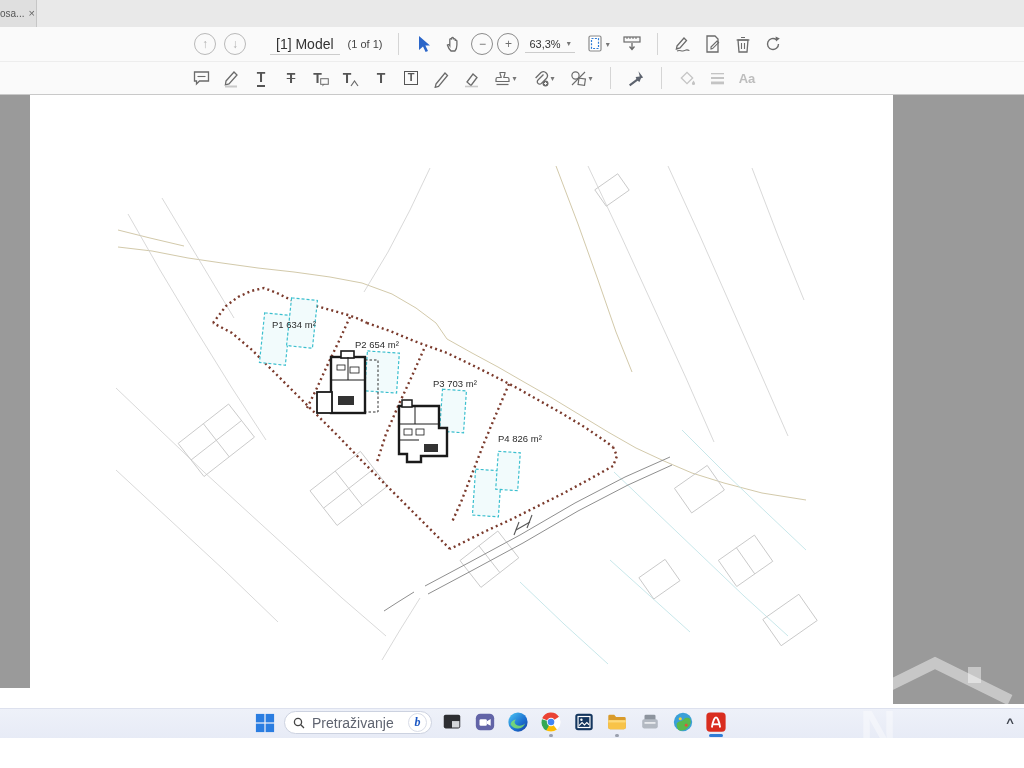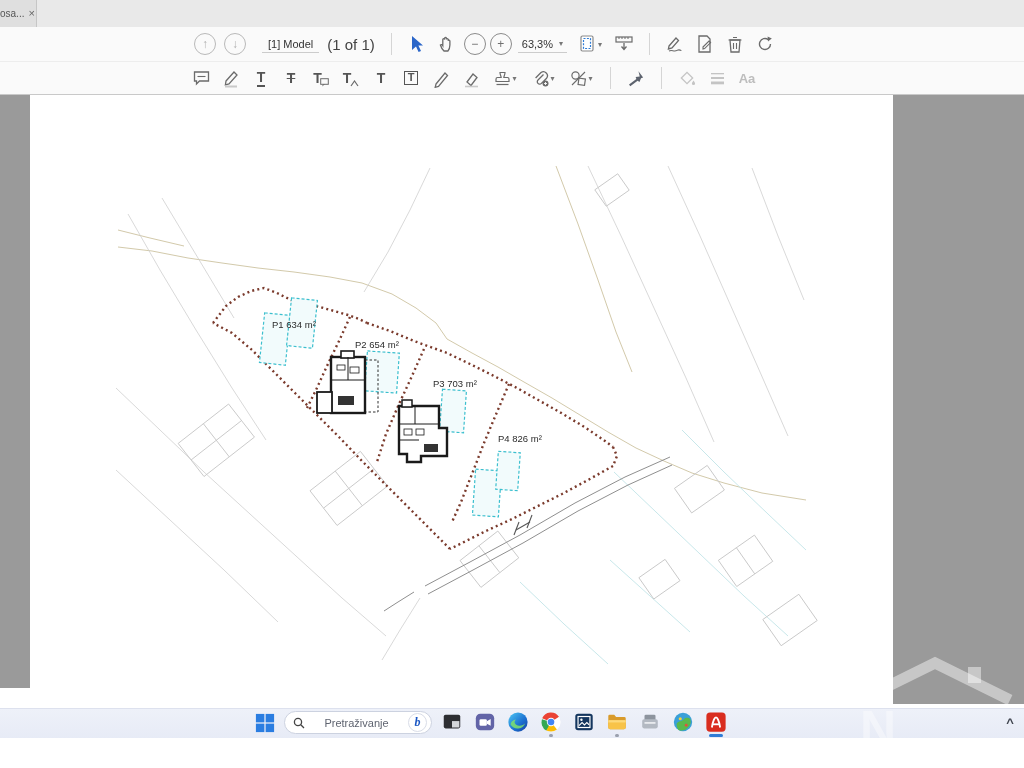--- a/index.html
+++ b/index.html
@@ -20,22 +20,22 @@
             border-bottom:1px solid #ededed;display:flex;align-items:center;padding-left:190px;box-sizing:border-box;}
   .toolbar2{position:absolute;left:0;top:62px;width:1024px;height:33px;background:#fafafa;
             border-bottom:1px solid #c9c9c9;display:flex;align-items:center;padding-left:186px;box-sizing:border-box;}
   .tbtn{width:30px;height:28px;display:flex;align-items:center;justify-content:center;color:#6b6b6b;flex:none;}
   .tbtn.narrow{width:26px;}
   .tbtn.wide{width:38px;}
   .circle-btn{width:20px;height:20px;border:1.4px solid #b9b9b9;border-radius:50%;
               display:flex;align-items:center;justify-content:center;color:#b0b0b0;font-size:12px;}
   .circle-btn.dark{border-color:#8b8b8b;color:#6f6f6f;}
   .sep{width:1px;height:22px;background:#d5d5d5;margin:0 10px;flex:none;}
-  .pagefield{font-size:11px;color:#333;padding:2px 6px;border-bottom:1px solid #cccccc;margin:0 2px 0 12px;flex:none;}
-  .pagecount{font-size:15px;color:#444;margin:4px 6px;flex:none;}
+  .pagefield{font-size:14px;color:#333;padding:2px 6px;border-bottom:1px solid #cccccc;margin:0 2px 0 20px;flex:none;}
+  .pagecount{font-size:11px;color:#444;margin:4px 6px;flex:none;}
   .zoomfield{font-size:11px;color:#333;border-bottom:1px solid #cccccc;padding:2px 4px;
              display:flex;align-items:center;gap:6px;margin:0 4px;flex:none;}
   .caret{font-size:8px;color:#777;}
   .t-ico{font-size:14px;color:#555;font-weight:bold;line-height:1;}
   .t-under{border-bottom:2px solid #555;padding-bottom:1px;}
   .t-strike{text-decoration:line-through;}
   .t-box{border:1.3px solid #555;padding:0 3px 1px 3px;font-size:11px;}
   .aa-label{font-size:13px;color:#bdbdbd;font-weight:bold;text-align:right;}
 
   
@@ -45,22 +45,22 @@
   .plan-svg{position:absolute;left:30px;top:95px;}
 
   
   .taskbar{position:absolute;left:0;top:708px;width:1024px;height:30px;
            background:linear-gradient(180deg,#eef1f9 0%,#e7ebf6 100%);
            border-top:1px solid #dde1ee;display:flex;align-items:center;}
   .bottom-strip{position:absolute;left:0;top:738px;width:1024px;height:30px;background:#ffffff;}
   .tb-start{position:absolute;left:254px;top:712px;width:22px;height:22px;display:flex;align-items:center;justify-content:center;}
   .searchpill{position:absolute;left:284px;top:711px;width:148px;height:23px;background:#ffffff;
               border:1px solid #ccd2e0;border-radius:12px;display:flex;align-items:center;padding:0 4px 0 8px;box-sizing:border-box;gap:5px;}
-  .search-input{border:none;outline:none;flex:1;font-size:11px;color:#444;background:transparent;
-                font-family:"Liberation Sans",sans-serif;min-width:0;text-align:center;}
+  .search-input{border:none;outline:none;flex:1;font-size:14px;color:#444;background:transparent;
+                font-family:"Liberation Sans",sans-serif;min-width:0;}
   .search-input::placeholder{color:#5f6470;opacity:1;}
   .bing{width:17px;height:17px;border-radius:50%;border:1px solid #d9dde8;display:flex;align-items:center;
         justify-content:center;font-family:"Liberation Serif",serif;font-style:italic;font-weight:bold;
         color:#1a57c4;font-size:12px;background:#fff;flex:none;}
   .tb-icons{position:absolute;left:440px;top:710px;display:flex;gap:9px;align-items:flex-start;}
   .appico{width:24px;height:24px;position:relative;display:flex;align-items:center;justify-content:center;}
   .run-dot{position:absolute;left:50%;transform:translateX(-50%);bottom:-3px;width:4px;height:3px;border-radius:2px;background:#9aa0ad;}
   .run-bar{position:absolute;left:50%;transform:translateX(-50%);bottom:-3px;width:14px;height:3px;border-radius:2px;background:#2f7cd6;}
   .tray-chevron{position:absolute;left:1000px;top:712px;width:20px;height:20px;display:flex;align-items:center;
                 justify-content:center;color:#40454f;font-size:13px;font-weight:bold;}

